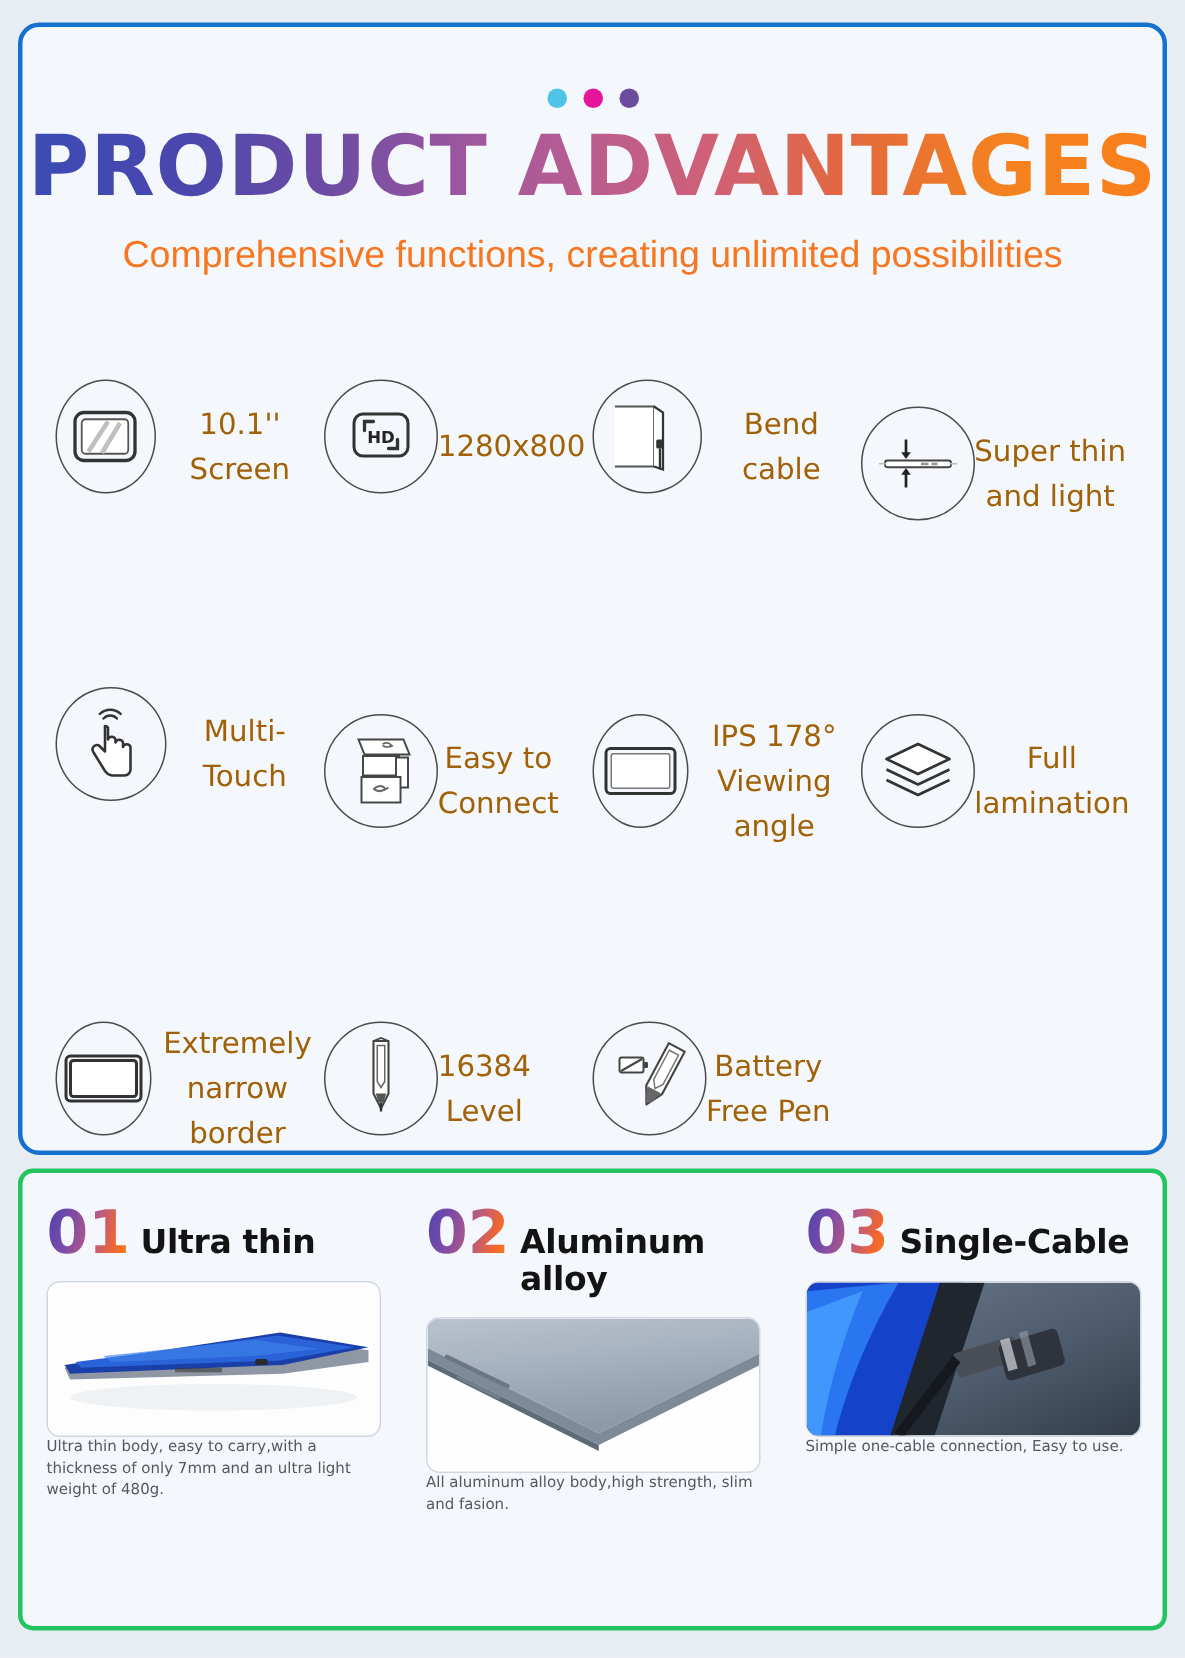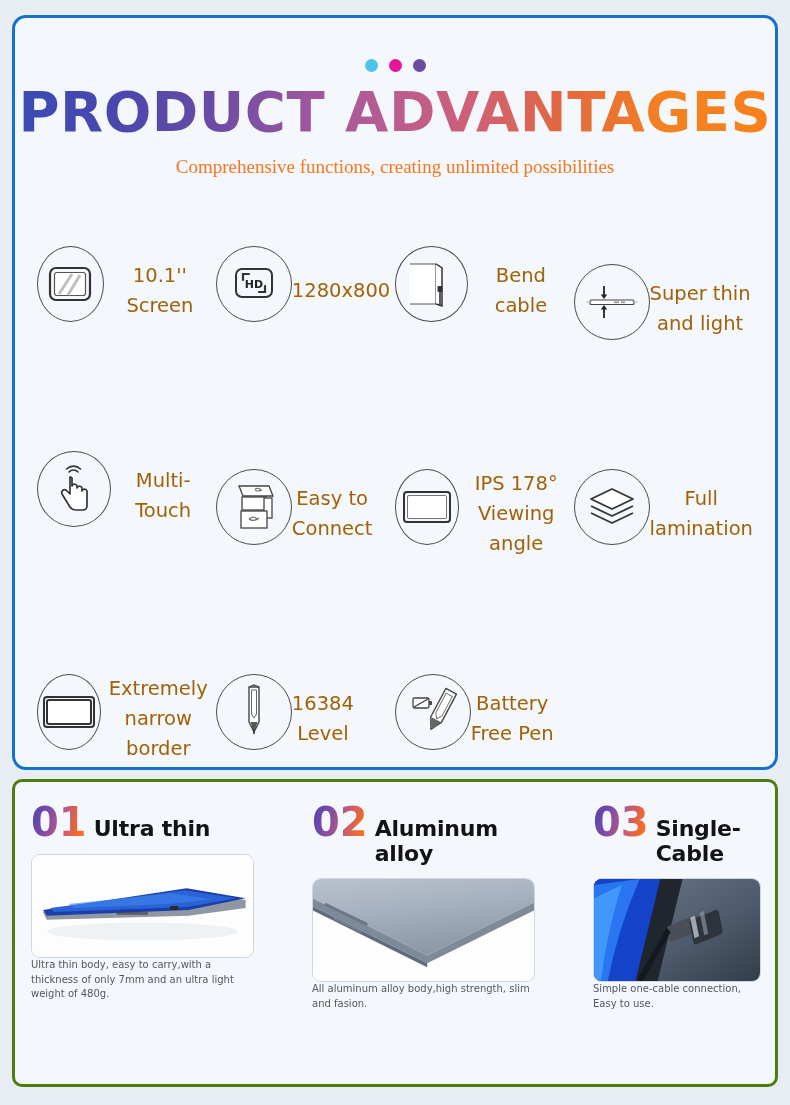--- a/index.html
+++ b/index.html
@@ -46,23 +46,23 @@
     -webkit-background-clip: text;
     background-clip: text;
     color: transparent;
     -webkit-text-fill-color: transparent;
     font-family: "DejaVu Sans", sans-serif;
   }
 
   .subtitle {
     margin-top: 14px;
     text-align: center;
-    font-size: 19px;
+    font-size: 25px;
     color: #f7761f;
-    font-family: Liberation Serif, serif;
+    font-family: Liberation Sans, sans-serif;
   }
 
   
   .grid {
     margin-top: 22px;
     display: grid;
     grid-template-columns: repeat(4, 1fr);
     row-gap: 0;
     padding: 0 22px;
   }
@@ -94,24 +94,23 @@
     font-family: "DejaVu Sans", sans-serif;
     white-space: pre-line;
   }
 
   
   .bottom-panel {
     position: absolute;
     left: 12px; top: 779px;
     width: 766px; height: 308px;
     background: #f4f7fb;
-    border: 3px solid #4d7c0f;
+    border: 3px solid #22c55e;
     border-radius: 10px;
     display: flex;
-    gap: 28px;
   }
 
   .bcol {
     flex: 1;
     padding: 20px 14px 0 16px;
     position: relative;
   }
   .bcol:nth-child(1) { flex: 0 0 253px; }
   .bcol:nth-child(2) { flex: 0 0 253px; }
 

